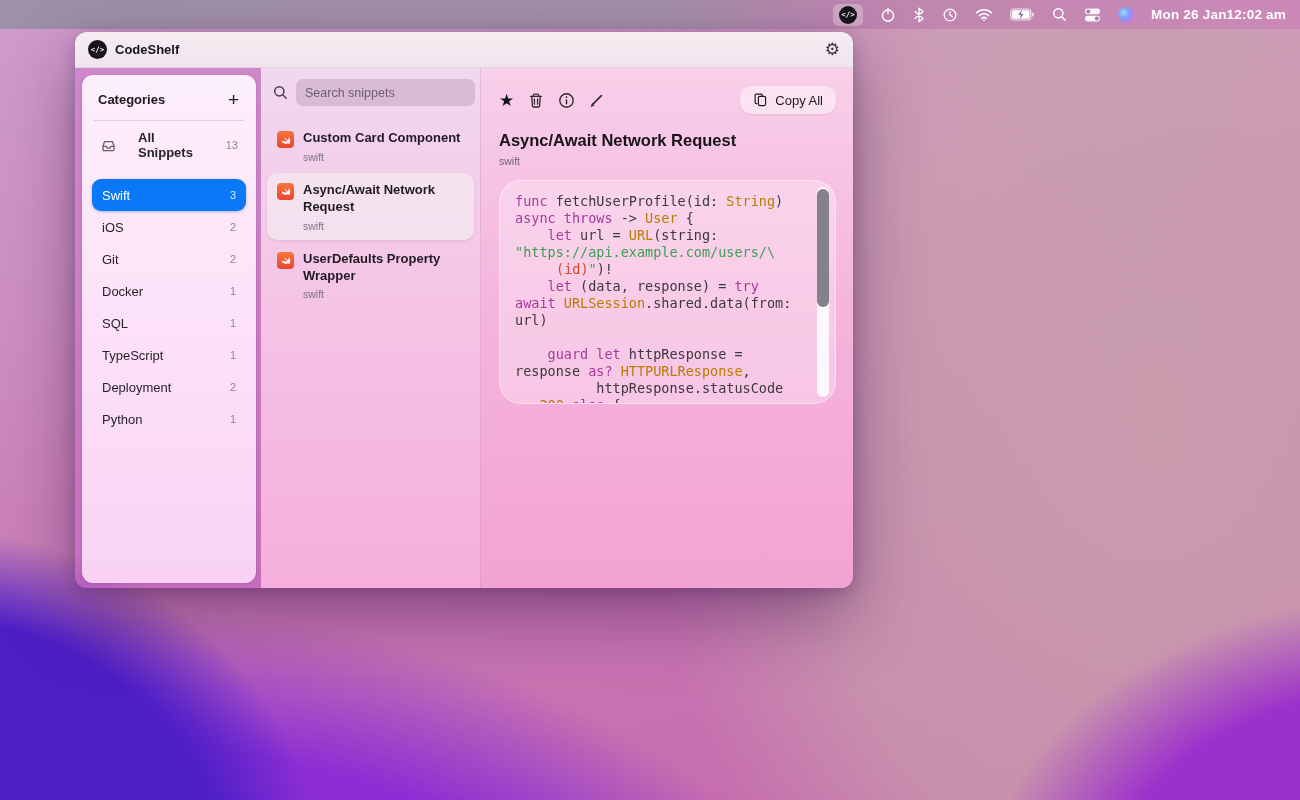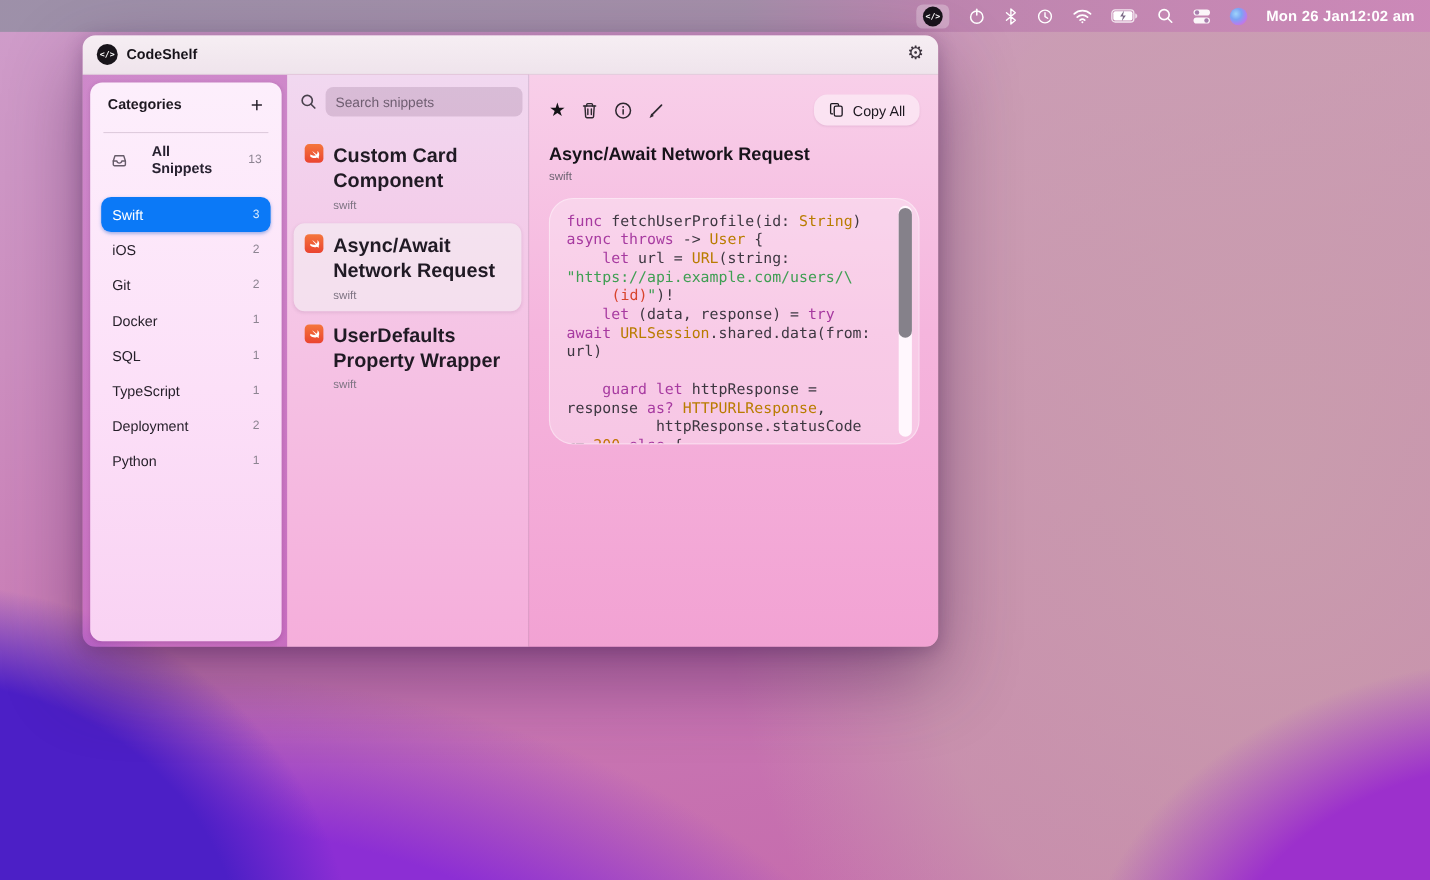--- a/index.html
+++ b/index.html
@@ -53,21 +53,21 @@
   .content{ flex:1; display:flex; min-height:0; }
 
   
   .sidebar-col{ width:186px; flex:0 0 186px; position:relative;
     background:linear-gradient(180deg, rgba(206,112,208,0.40), rgba(198,97,202,0.52)); }
   .sidebar-panel{
     position:absolute; top:7px; left:7px; right:5px; bottom:5px; border-radius:11px;
     background:linear-gradient(180deg,#fdeffc 0%, #fce0f8 55%, #f9d2f3 100%);
     padding:12px 10px; box-shadow:0 1px 4px rgba(80,30,80,0.18);
   }
-  .side-header{ display:flex; padding:0 4px 0 6px; height:24px; }
+  .side-header{ display:flex; align-items:center; padding:0 4px 0 6px; height:24px; }
   .side-header-title{ font-size:13px; font-weight:700; color:#1d1820; }
   .side-add{ margin-left:auto; font-size:19px; font-weight:300; color:#241e28; line-height:1; padding:0 3px; }
   .side-divider{ height:1px; background:rgba(70,30,70,0.16); margin:9px 2px 8px; }
   .side-row{ height:32px; display:flex; align-items:center; gap:21px; padding:0 8px; border-radius:8px; }
   .side-ic{ width:17px; display:flex; justify-content:center; color:#675c6a; }
   .side-label{ font-size:13px; font-weight:600; color:#272130; }
   .side-count{ margin-left:auto; font-size:11px; color:#8d8492; }
   .cat-list{ margin-top:18px; }
   .cat-row{ height:32px; display:flex; align-items:center; padding:0 10px; border-radius:9px; margin-bottom:0; }
   .cat-label{ font-size:13px; color:#241e28; }
@@ -88,21 +88,21 @@
     background:rgba(88,52,84,0.16); padding:0 9px;
     font-size:12.5px; color:#3a2f3c; font-family:"Liberation Sans",sans-serif;
   }
   .search-field::placeholder{ color:#6f5e71; }
   .snippet-list{ padding:6px 6px 0 6px; }
   .snip-row{ display:flex; gap:9px; padding:9px 9px 8px 10px; border-radius:10px; margin-bottom:2px; }
   .snip-row.sel{ background:rgba(243,239,242,0.62); box-shadow:0 1px 3px rgba(80,30,80,0.10); }
   .snip-ic{ width:17px; height:17px; flex:0 0 17px; margin-top:1px; border-radius:4px;
     background:linear-gradient(180deg,#f5763c 0%, #ea4430 100%);
     display:flex; align-items:center; justify-content:center; }
-  .snip-title{ font-size:18px; font-weight:700; color:#201a24; line-height:1.3; }
+  .snip-title{ font-size:13px; font-weight:700; color:#201a24; line-height:1.3; }
   .snip-lang{ font-size:10.5px; color:#7e7483; margin-top:4px; }
 
   
   .detail-col{ flex:1; background:linear-gradient(180deg,#f8cfe9 0%, #f5b5dd 45%, #f2a2d3 100%); min-width:0; }
   .det-toolbar{ display:flex; align-items:center; gap:14px; margin:18px 17px 0 18px; color:#262028; }
   .tb-ic{ display:flex; align-items:center; }
   .star-filled{ font-size:17px; color:#141216; line-height:1; font-family:"DejaVu Sans",sans-serif; }
   .copy-all{ margin-left:auto; display:flex; align-items:center; gap:7px;
     background:rgba(255,255,255,0.46); border-radius:12px; padding:6px 13px;
     box-shadow:0 1px 2px rgba(80,30,80,0.10); }

